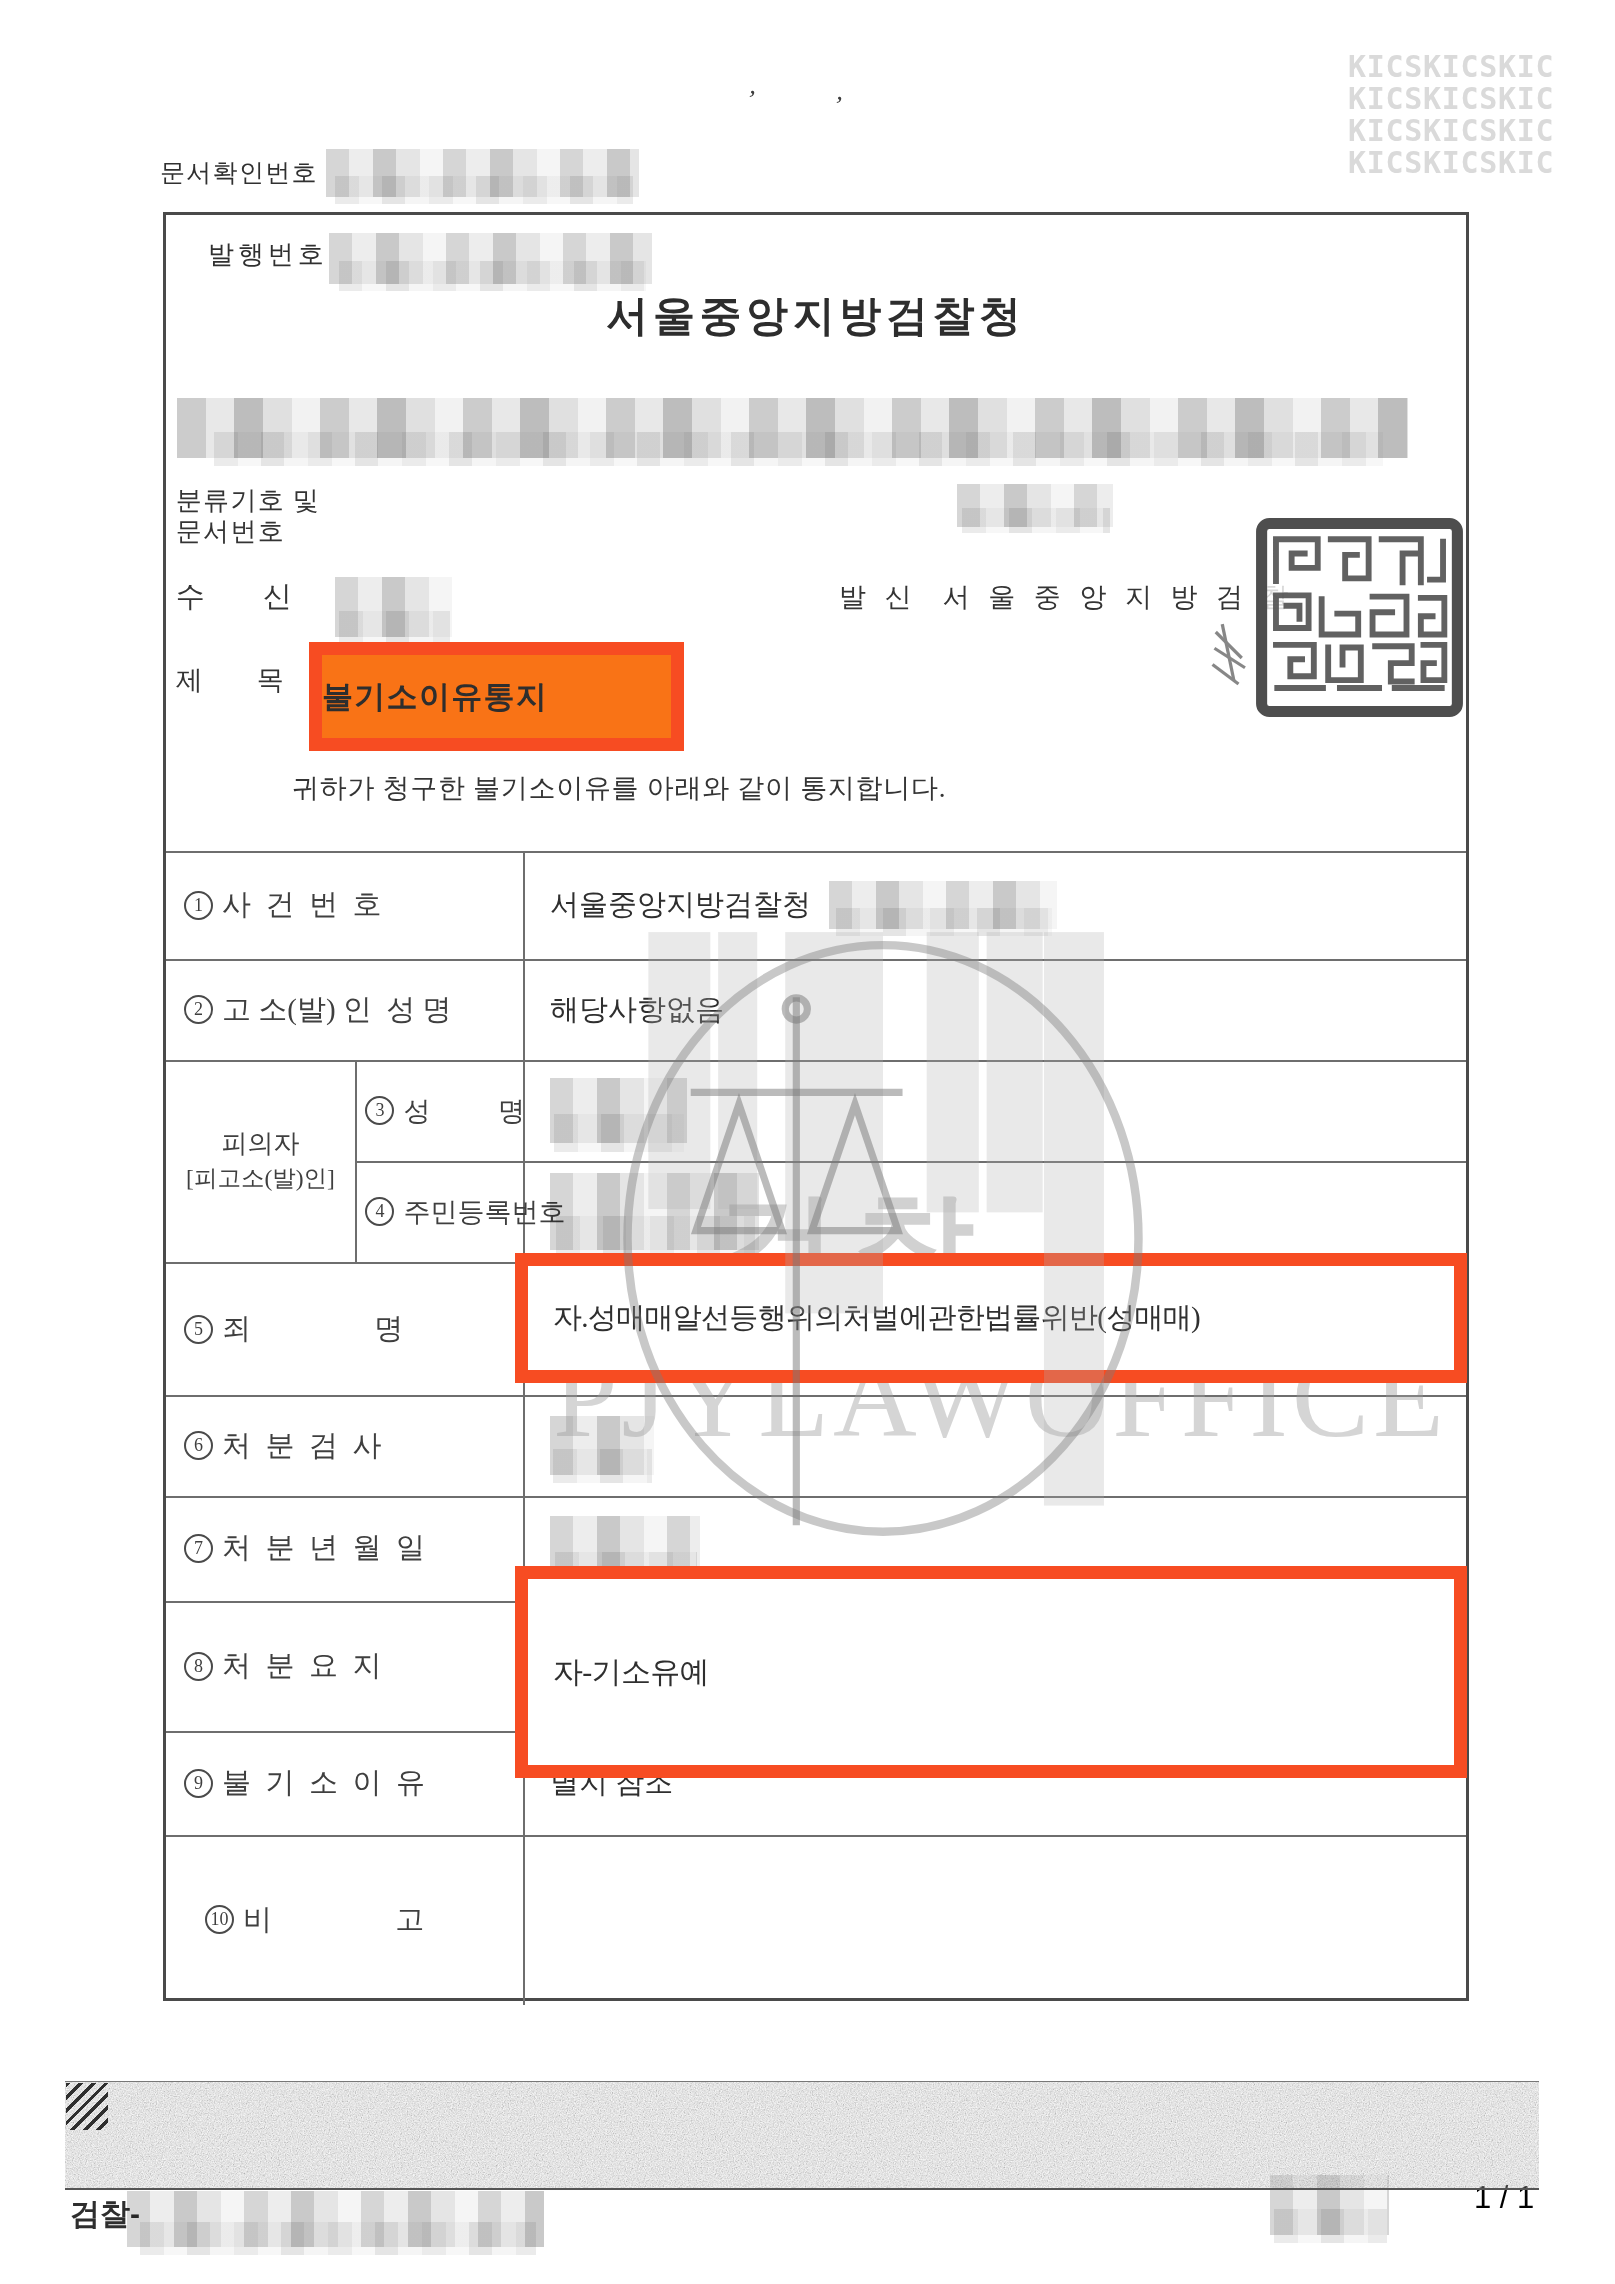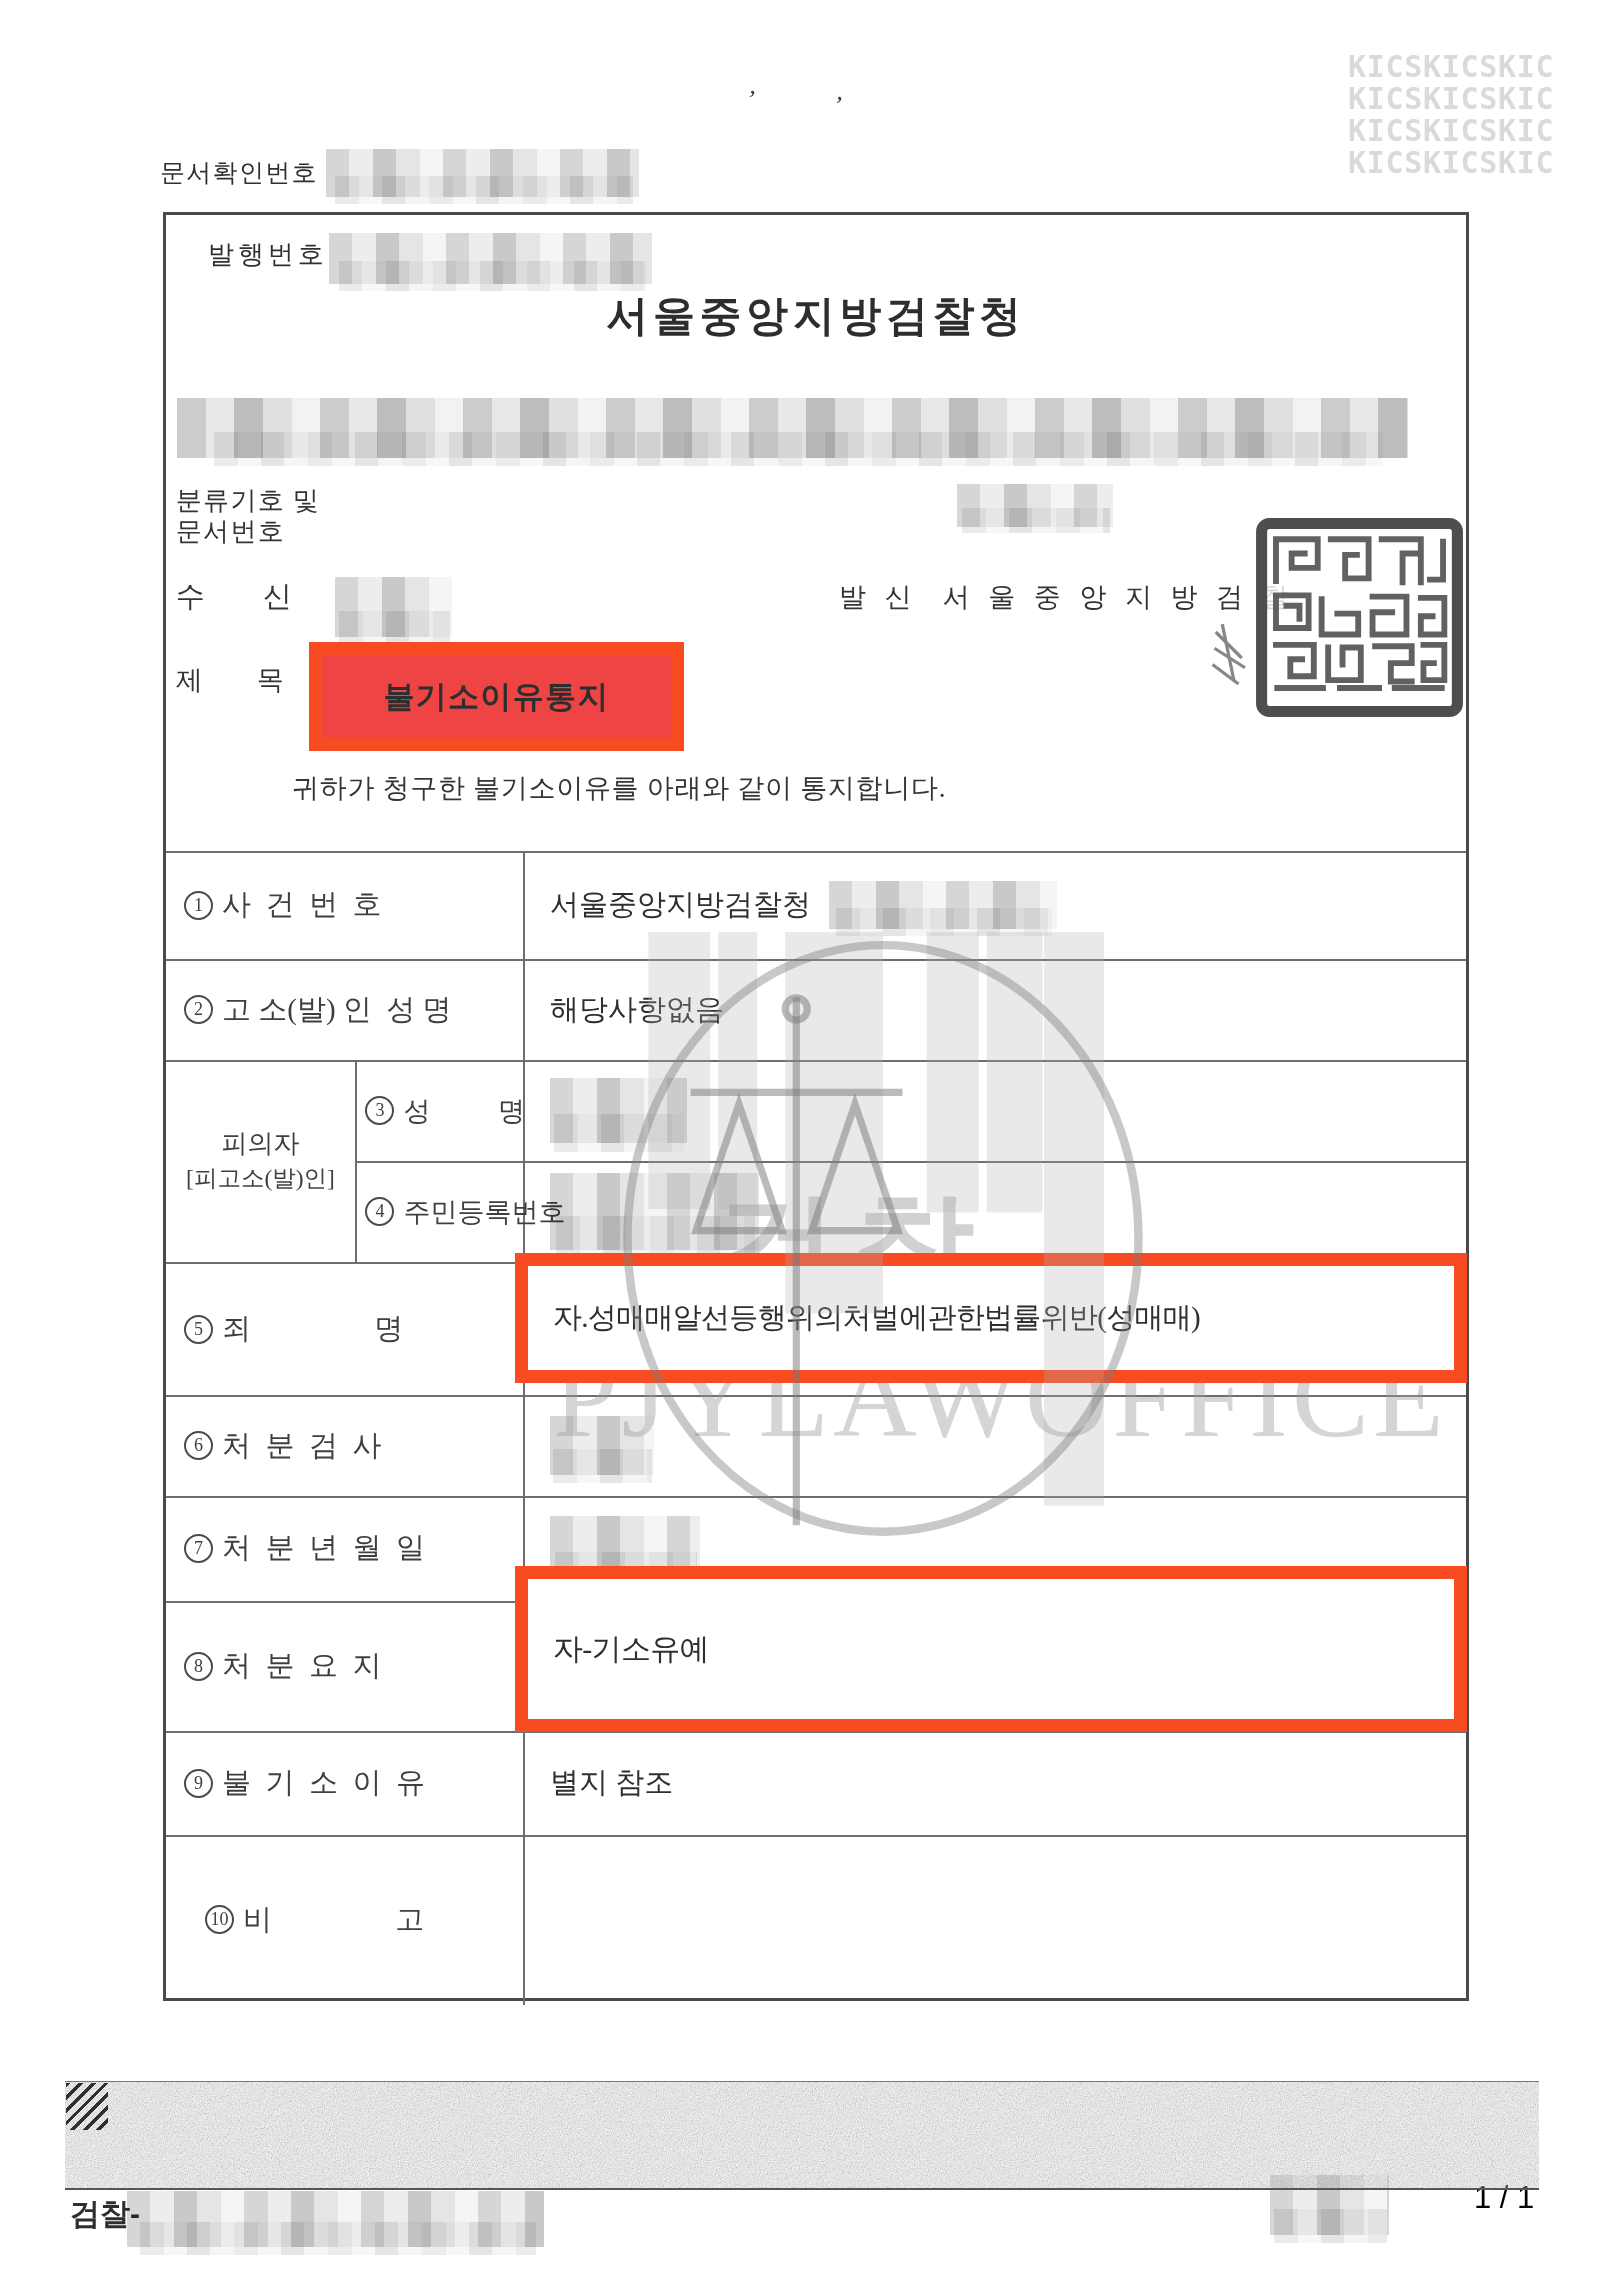--- a/index.html
+++ b/index.html
@@ -40,21 +40,21 @@
   .doc{position:absolute;left:163px;top:212px;width:1300px;height:1783px;
        border:3.3px solid #4a4a4a;background:transparent;}
   .issue{left:42px;top:21.5px;font-size:26px;letter-spacing:3.9px;color:#303030;}
   .title{left:0;top:73px;width:100%;text-align:center;font-size:42px;font-weight:bold;
          letter-spacing:4.6px;color:#2d2d2d;}
   .cls{left:9.8px;top:270px;font-size:26px;line-height:31px;letter-spacing:1.3px;color:#343434;}
   .recv{left:9.8px;top:362px;font-size:29px;white-space:pre;color:#343434;}
   .send{left:673px;top:364px;font-size:27px;letter-spacing:5.9px;white-space:pre;color:#343434;}
   .subjl{left:9.8px;top:447px;font-size:27px;white-space:pre;color:#343434;}
   .subjbox{left:143px;top:427px;width:349px;height:83px;border:13px solid #F74C22;
-           background:#ef4444;display:flex;align-items:center;justify-content:center;z-index:2;}
+           background:#f97316;display:flex;align-items:center;z-index:2;}
   .subjbox span{font-size:31px;font-weight:bold;letter-spacing:1.3px;color:#2e2e2e;}
   .bodyline{left:126px;top:555px;font-size:27px;letter-spacing:0.7px;color:#343434;}
 
   
   .tbl{position:absolute;left:0;top:636px;width:1300px;height:1154px;}
   .hl{position:absolute;left:0;right:0;height:2px;background:#6e6e6e;}
   .h0{top:0;} .h1{top:108px;} .h2{top:209px;} .h3{top:310px;left:189px;} .h4{top:411px;}
   .h5{top:544px;} .h6{top:645px;} .h7{top:750px;} .h8{top:880px;} .h9{top:984px;}
   .vm{position:absolute;left:357px;top:0;width:2px;height:1154px;background:#6e6e6e;}
   .vs{position:absolute;left:189px;top:209px;width:2px;height:202px;background:#6e6e6e;}
@@ -76,21 +76,21 @@
   .pxa{width:228px;height:48px;margin-left:18px;}
   .pxb{width:137px;height:65px;}
   .pxc{width:209px;height:77px;}
   .pxd{width:104px;height:59px;}
   .pxe{width:150px;height:64px;}
 
   
   .box5,.box8{position:absolute;left:349px;width:952px;border:13px solid #F74C22;background:#fff;
       box-sizing:border-box;display:flex;align-items:center;z-index:2;}
   .box5{top:1038px;height:130px;}
-  .box8{top:1351px;height:166px;}
+  .box8{top:1351px;height:212px;}
   .box5 span,.box8 span{font-size:29px;color:#2f2f2f;padding-left:25px;letter-spacing:-0.7px;}
   .box8 span{font-size:30px;}
 
   
   .stamp{left:1089px;top:302px;z-index:6;}
   .scribble{left:1043px;top:404px;z-index:5;}
 
   
   .wm{z-index:5;pointer-events:none;}
   .wmhangul{left:717px;top:1167px;font-size:121px;font-weight:bold;letter-spacing:15.6px;

